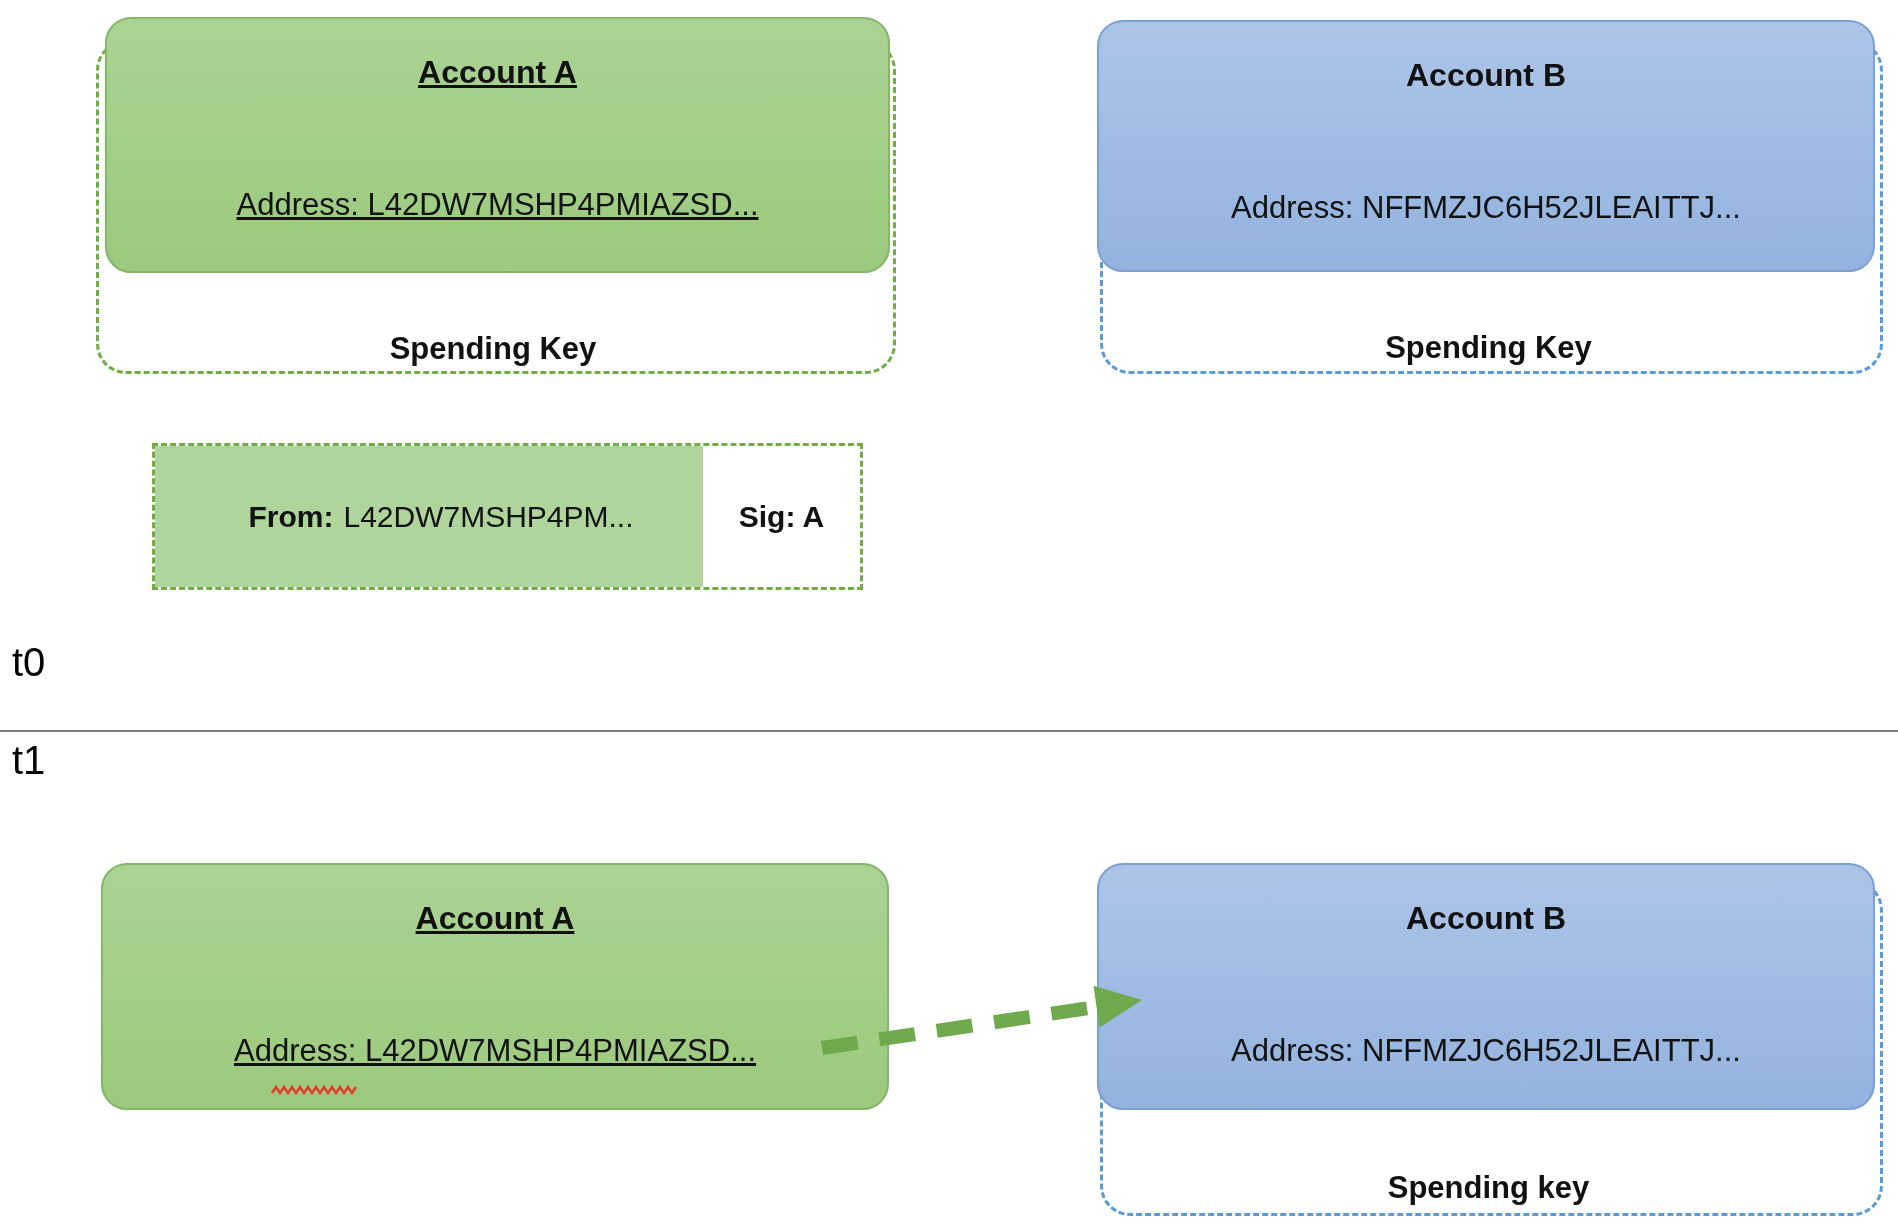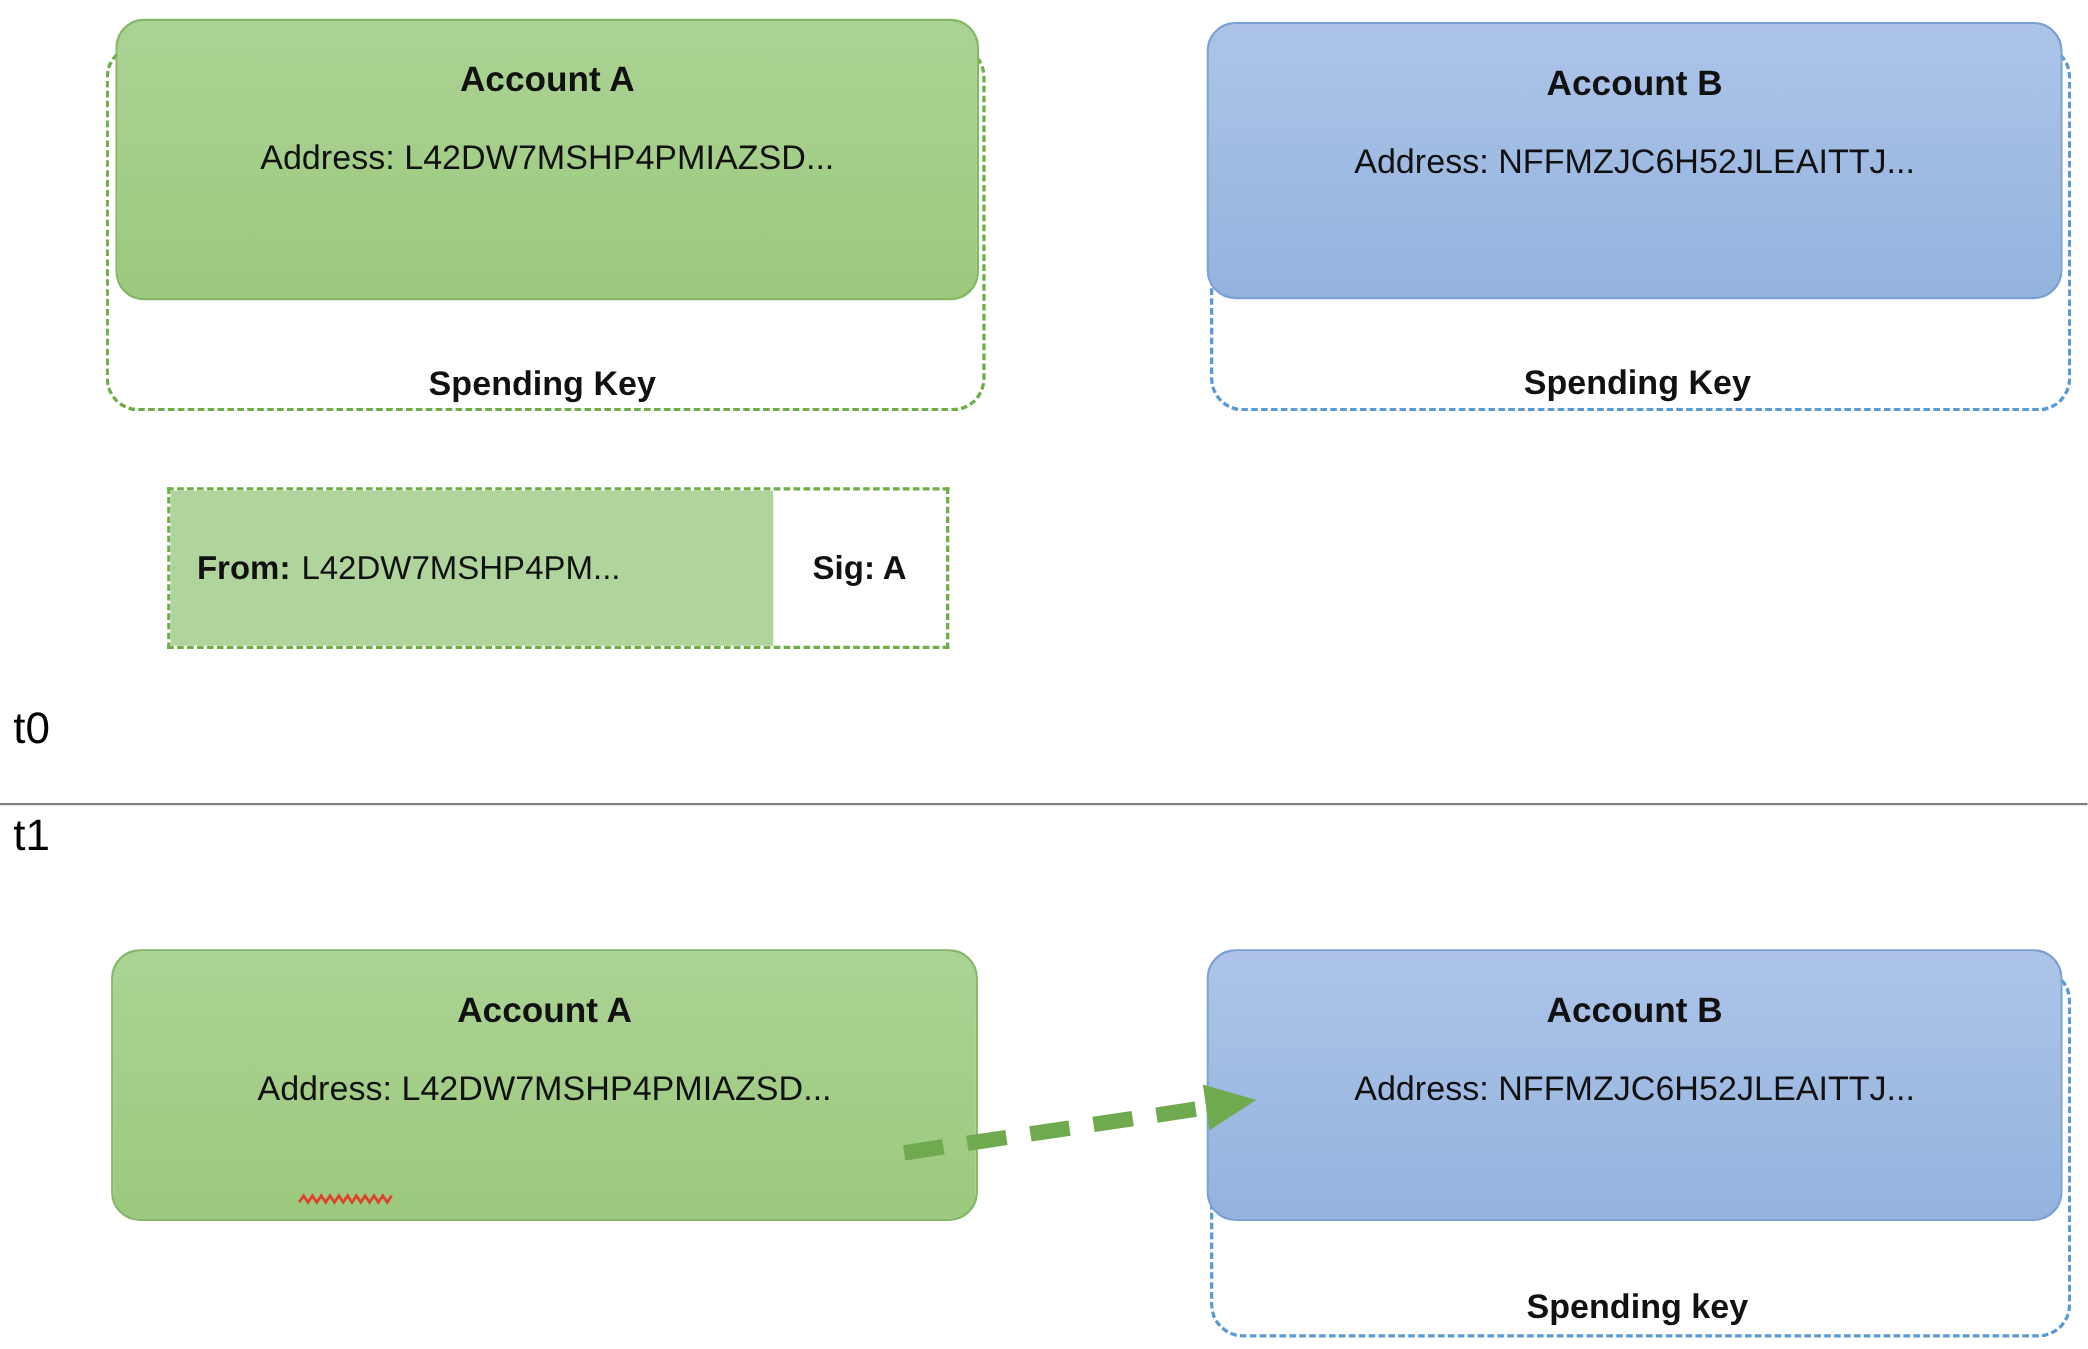--- a/index.html
+++ b/index.html
@@ -20,28 +20,29 @@
 
   
   .solid-box {
     position:absolute; border-radius:26px;
     display:flex; flex-direction:column; align-items:center;
     box-sizing:border-box;
   }
   .solid-green {
     background:linear-gradient(180deg, var(--green-fill-top) 0%, var(--green-fill-bottom) 100%);
     border:2px solid var(--green-border);
+    text-decoration:underline;
   }
   .solid-blue {
     background:linear-gradient(180deg, var(--blue-fill-top) 0%, var(--blue-fill-bottom) 100%);
     border:2px solid var(--blue-border);
     align-items:center;
   }
   .box-title { margin-top:34px; font-size:32px; font-weight:700; line-height:38px; }
-  .box-lines { margin-top:27px; font-size:31px; line-height:52px; text-align:center; }
+  .box-lines { margin-top:88px; font-size:31px; line-height:52px; text-align:center; }
 
   
   .key-strip {
     position:absolute; display:flex; align-items:center; justify-content:center;
     font-size:31px; font-weight:700;margin-top:28px;
   }
 
   
   .txn-dashed {
     position:absolute; box-sizing:border-box;
@@ -88,21 +89,21 @@
   <div class="solid-box solid-blue" style="left:1097px; top:20px; width:778px; height:252px;">
     <div class="box-title">Account B</div>
     <div class="box-lines">
       <div>Address: NFFMZJC6H52JLEAITTJ...</div>
     </div>
   </div>
 
   <div class="key-strip" style="left:96px; top:273px; width:794px; height:95px;">Spending Key</div>
   <div class="key-strip" style="left:1100px; top:272px; width:777px; height:96px;">Spending Key</div>
 
-  <div class="txn-dashed" style="left:152px; top:443px; width:711px; height:147px;">
+  <div class="txn-dashed" style="left:152px; top:443px; width:711px; height:147px;text-align:center;">
     <div class="txn-green">
       <div class="txn-line">
         <span class="lbl">From:</span><span class="val">L42DW7MSHP4PM...</span>
       </div>
     </div>
     <div class="txn-sig">Sig: A</div>
   </div>
 
   <div class="tlabel" style="left:12px; top:640px;">t0</div>
   <div class="divider"></div>

